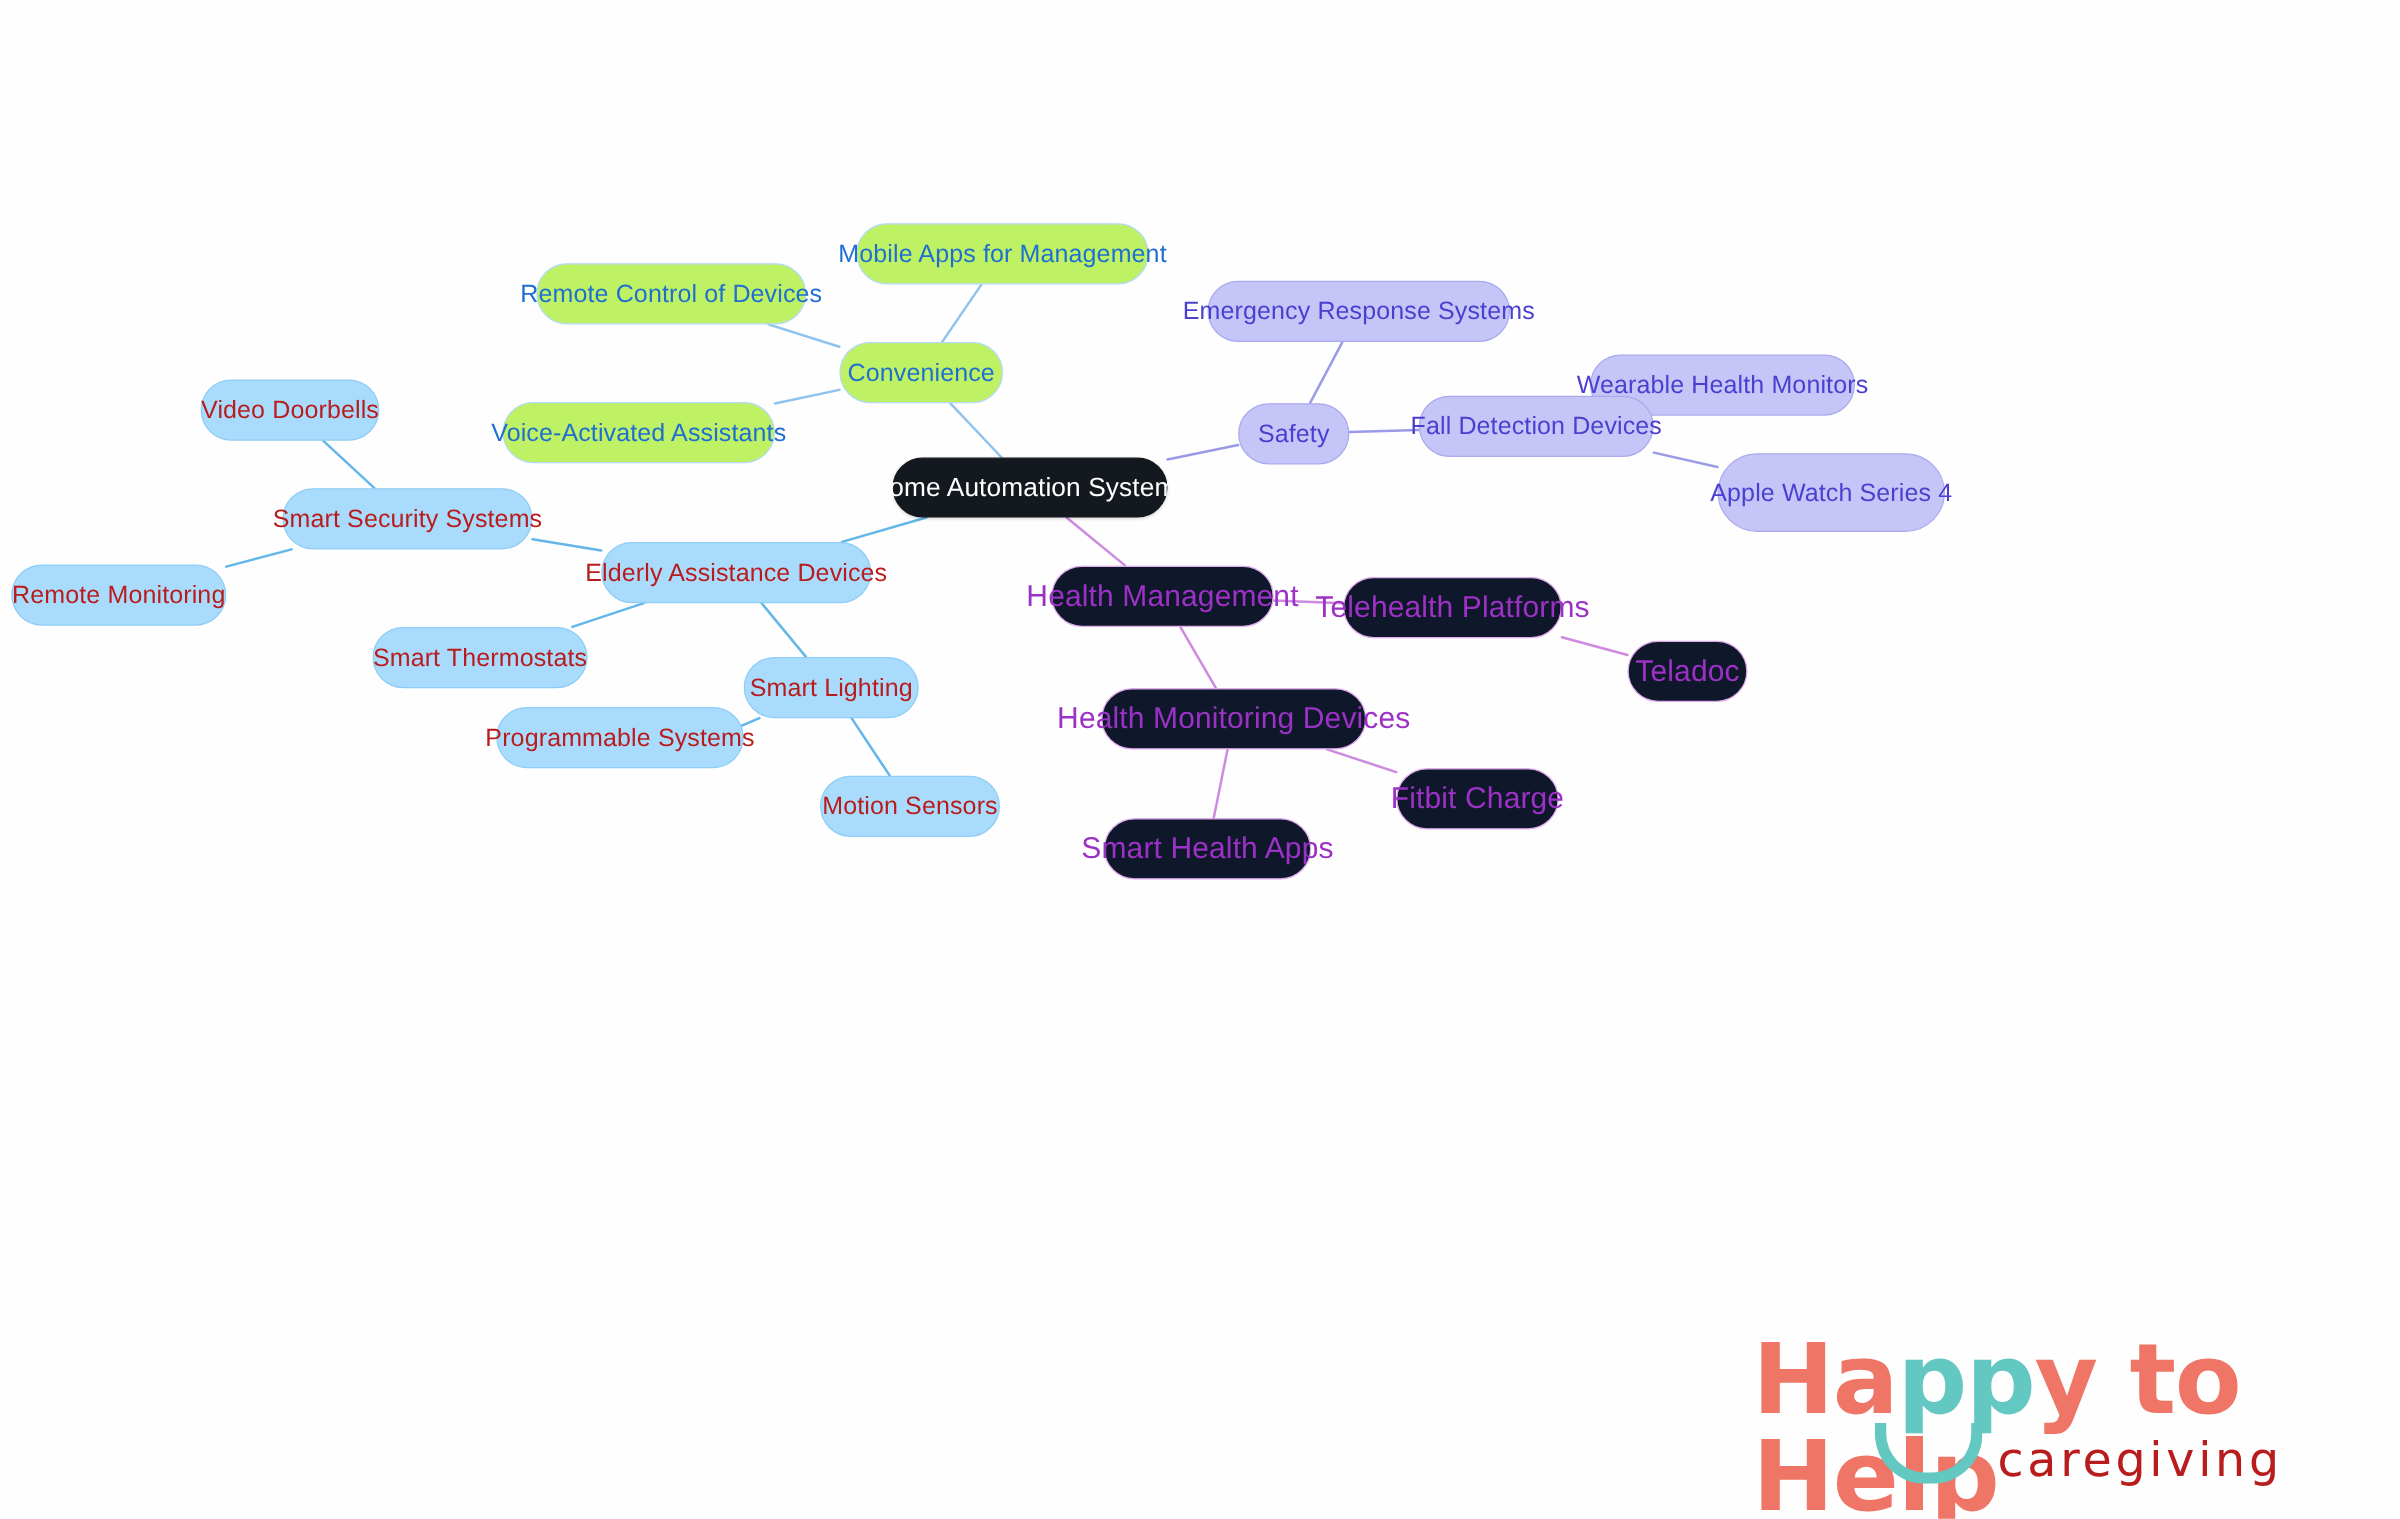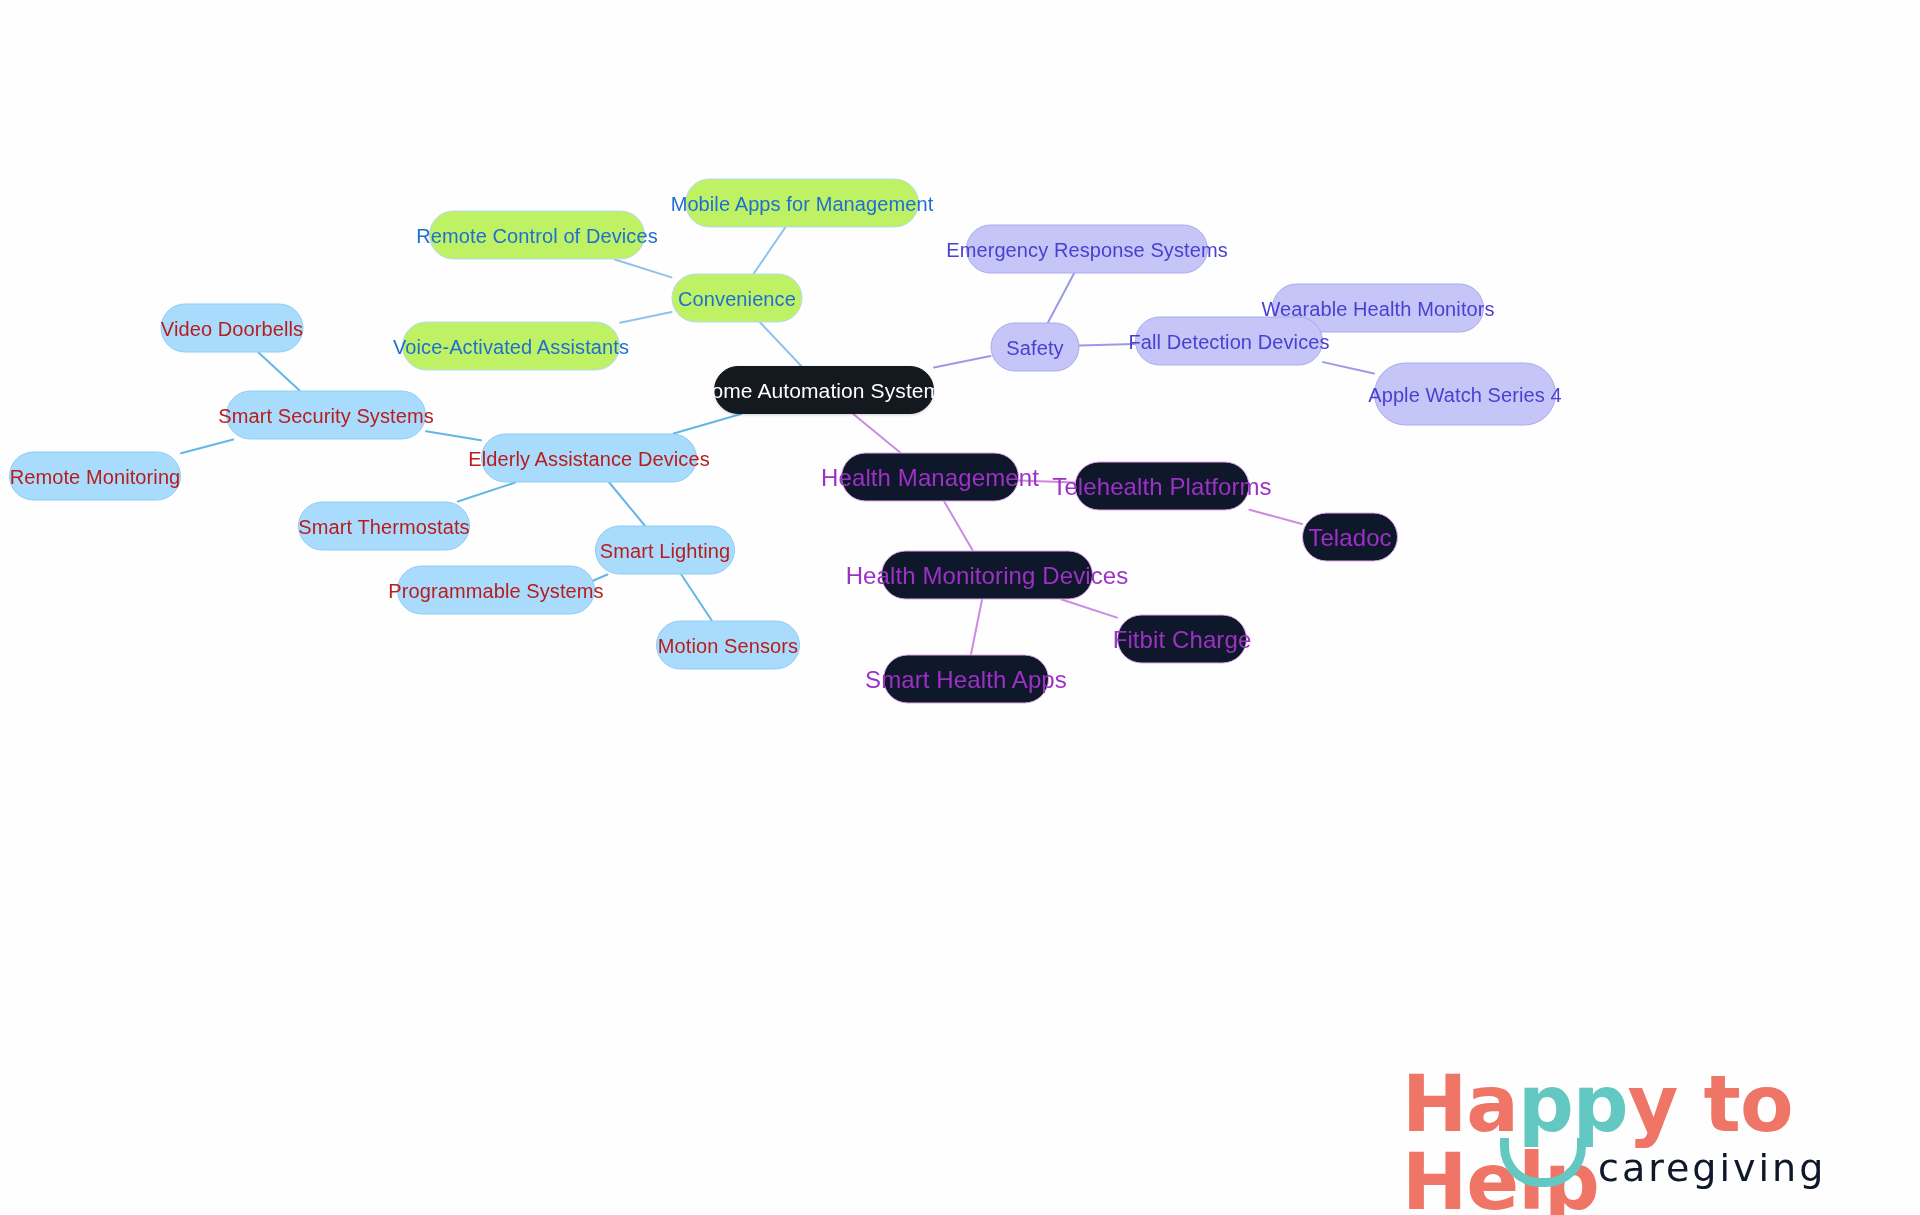--- a/index.html
+++ b/index.html
@@ -109,21 +109,21 @@
     color: #ef7566;
     letter-spacing: -1px;
     line-height: 1;
   }
   #logo .tagline {
     position: absolute;
     left: 196px;
     top: 84px;
     font-family: "DejaVu Sans", sans-serif;
     font-size: 38px;
-    color: #0f172a;
+    color: #b91c1c;
     letter-spacing: 3px;
     line-height: 1;
   }
   #logo .pp {
     color: #63c7c2;
   }
   #logo .smile {
     position: absolute;
     left: 98px;
     top: 73px;

